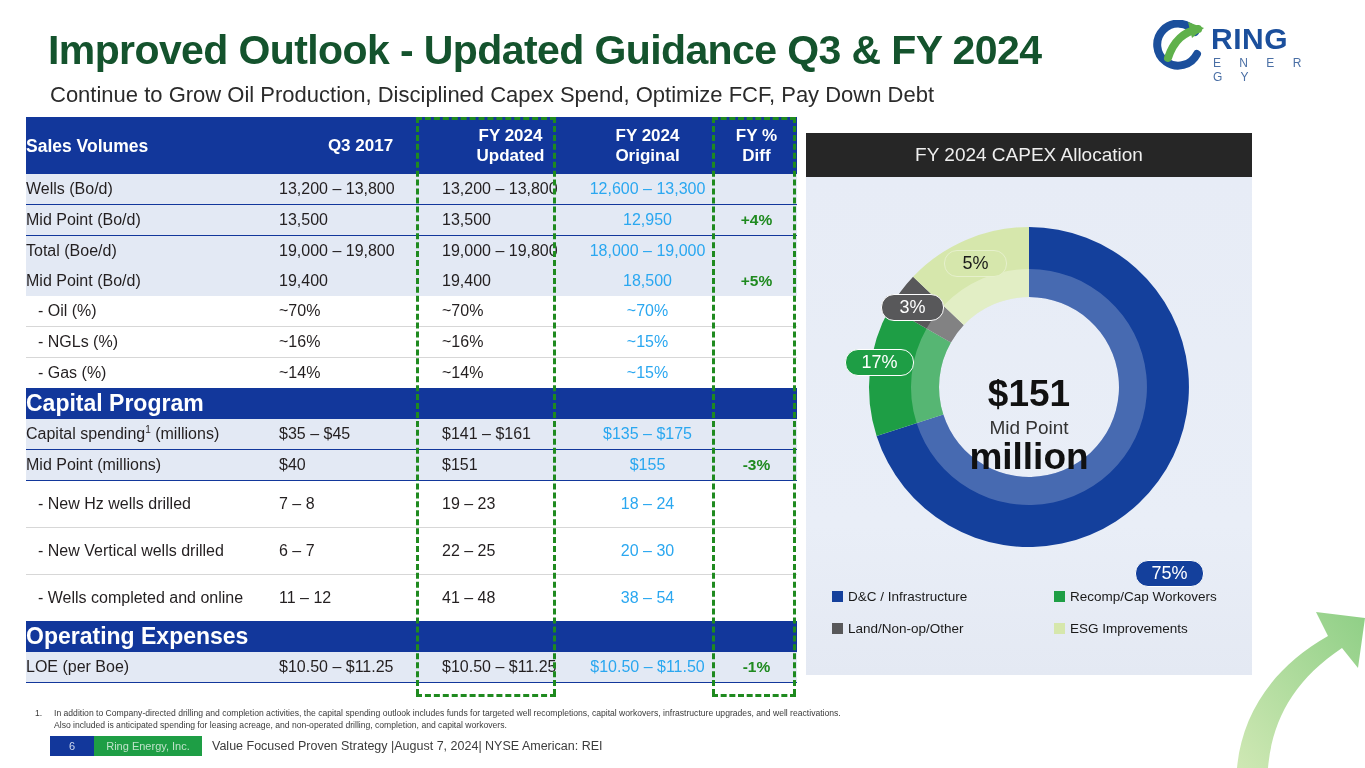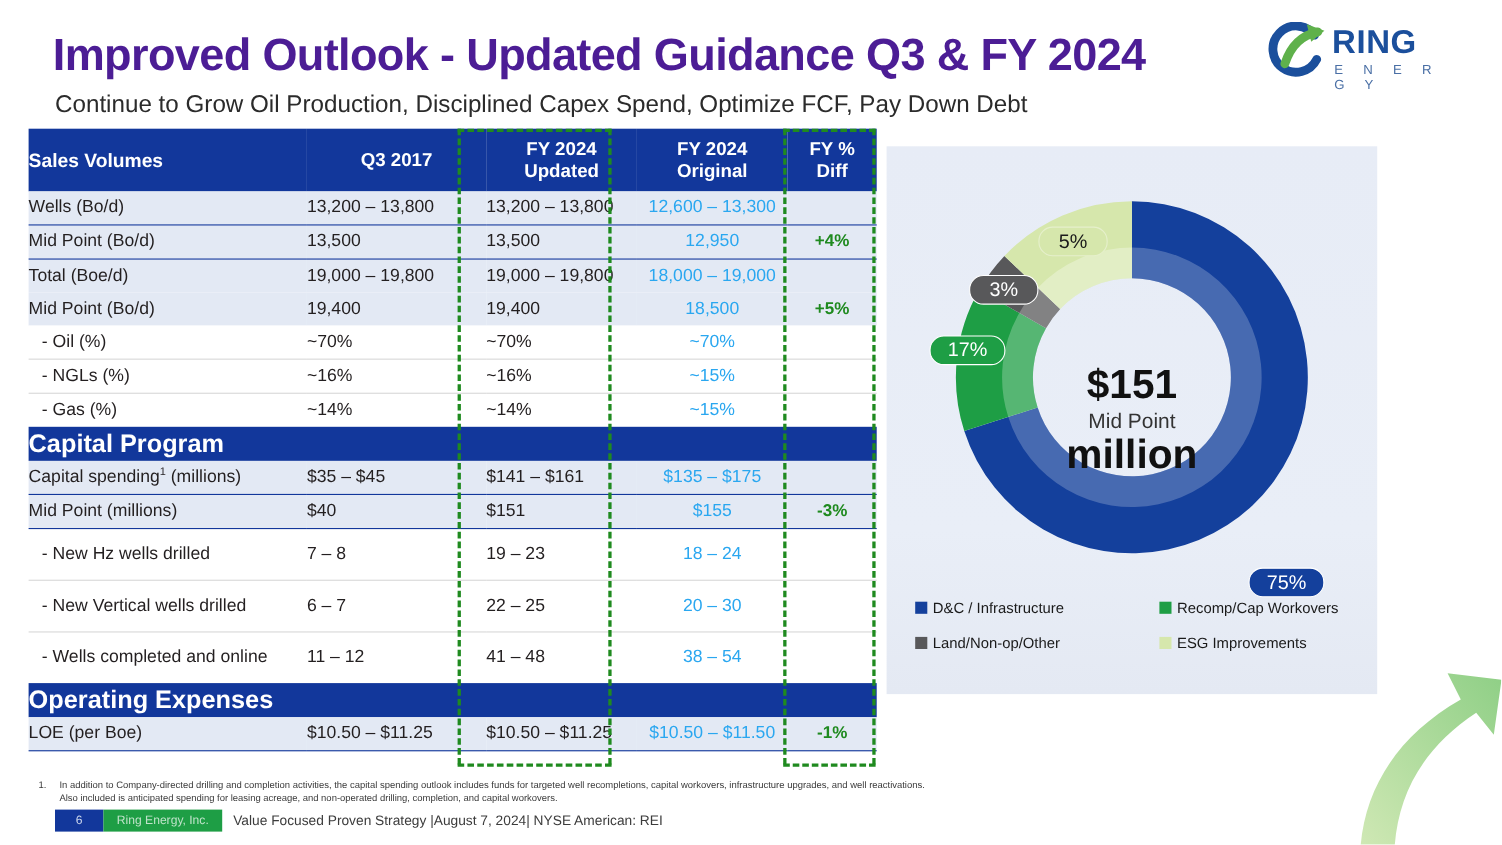--- a/index.html
+++ b/index.html
@@ -4,21 +4,21 @@
 <style>
   html,body{margin:0;padding:0;}
   body{
     width:1365px;height:768px;overflow:hidden;background:#ffffff;
     font-family:"Liberation Sans",sans-serif;color:#231f20;
     position:relative;
   }
   
   #slide-title{
     position:absolute;left:48px;top:27px;
-    font-size:41px;font-weight:bold;color:#4c1d95;letter-spacing:-0.6px;
+    font-size:41px;font-weight:bold;color:#14532d;letter-spacing:-0.6px;
     white-space:nowrap;
   }
   #slide-subtitle{
     position:absolute;left:50px;top:82px;
     font-size:22px;color:#2b2b2b;white-space:nowrap;
   }
   
   #logo{position:absolute;left:1148px;top:20px;width:180px;height:58px;}
   #logo-text-ring{
     position:absolute;left:63px;top:2px;font-size:30px;font-weight:bold;
@@ -305,20 +305,21 @@
 <div class="dash" id="dash-a"></div>
 <div class="dash" id="dash-b"></div>
 <div class="dash" id="dash-c"></div>
 <div class="dash" id="dash-d"></div>
 <div id="dash-top"></div>
 <div id="dash-top2"></div>
 <div id="dash-bot"></div>
 <div id="dash-bot2"></div>
 
 <div id="chart-panel">
+  <div id="chart-title-bar">FY 2024 CAPEX Allocation</div>
   <div id="chart-body">
 
     <div id="donut-wrap">
       <svg width="446" height="420" viewBox="0 0 446 420">
         <g transform="translate(223,210)">
 
           <path d="M 0 -160 A 160 160 0 1 1 -152.4 48.9 L -85.7 27.5 A 90 90 0 1 0 0 -90 Z" fill="#14409c"></path>
           <path d="M -152.4 48.9 A 160 160 0 0 1 -138.9 -79.3 L -78.1 -44.6 A 90 90 0 0 0 -85.7 27.5 Z" fill="#1e9e45"></path>
           <path d="M -138.9 -79.3 A 160 160 0 0 1 -115.9 -110.3 L -65.2 -62.1 A 90 90 0 0 0 -78.1 -44.6 Z" fill="#58585a"></path>
           <path d="M -115.9 -110.3 A 160 160 0 0 1 0 -160 L 0 -90 A 90 90 0 0 0 -65.2 -62.1 Z" fill="#d6e7ac"></path>

